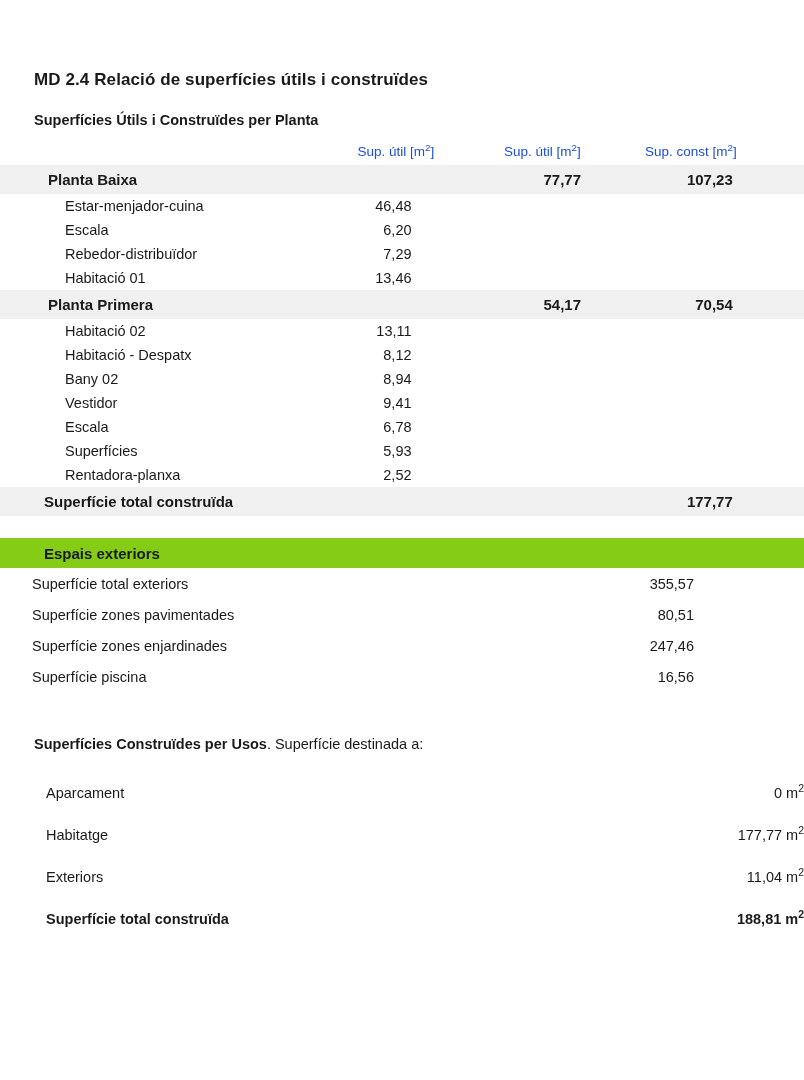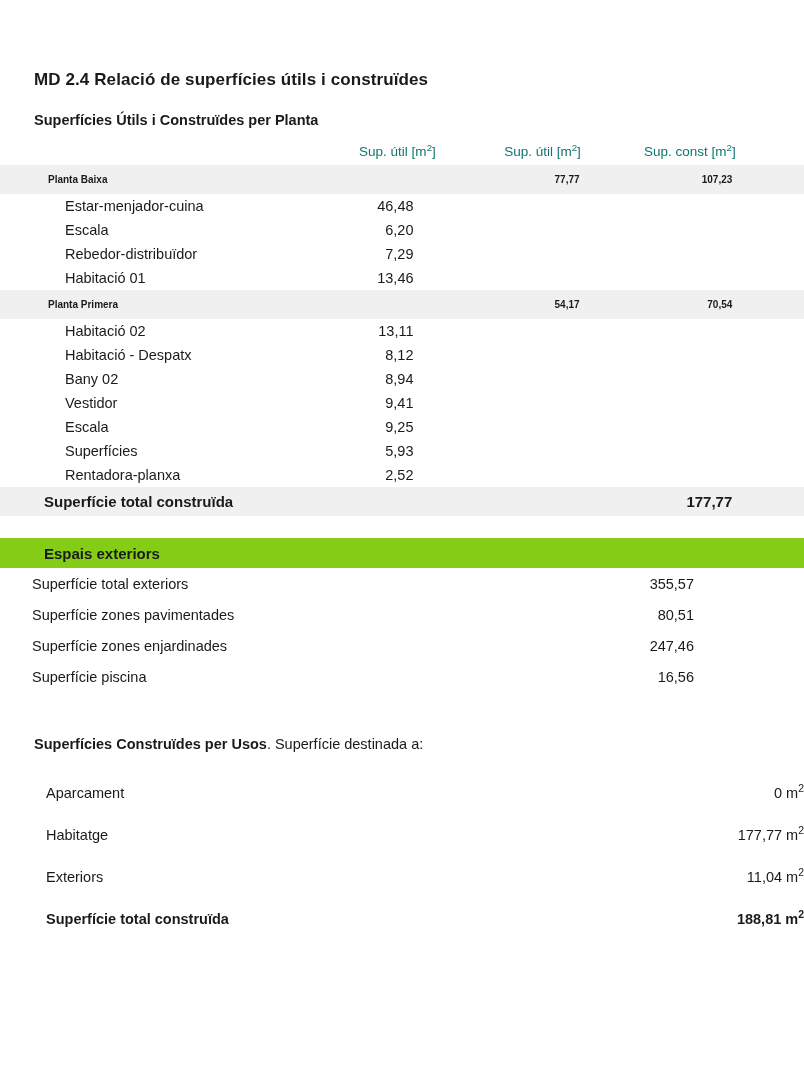--- a/index.html
+++ b/index.html
@@ -47,33 +47,33 @@
   }
   .col-name   { width: 300px; }
   .col-util1  { width: 130px; }
   .col-util2  { width: 155px; }
   .col-const  { width: 160px; }
   .col-pad    { width: 59px; }
 
   tr.head-row td {
     font-size: 13.5px;
     padding-bottom: 6px;
-    color: #0f766e;
+    color: #1d4ed8;
     text-align: center;
   }
   tr.head-row td.col-name { text-align: left; }
   .hdr-util1 { padding-left: 6px; }
 
   tr.floor-row {
     background: #f0f0f0;
   }
   tr.floor-row td {
     height: 29px;
     font-weight: bold;
-    font-size: 10px;
+    font-size: 15px;
   }
   tr.floor-row td.col-name { padding-left: 48px; }
   tr.floor-row td.num { text-align: right; padding-right: 34px; margin-top: 36px; }
 
   tr.item-row td {
     height: 24px;
     font-size: 14.5px;
   }
   tr.item-row td.col-name { padding-left: 65px; }
   tr.item-row td.num { text-align: right; padding-right: 58px; }
@@ -217,21 +217,21 @@
       </tr>
       <tr class="item-row">
         <td class="col-name">Vestidor</td>
         <td class="col-util1 num">9,41</td>
         <td class="col-util2"></td>
         <td class="col-const"></td>
         <td class="col-pad"></td>
       </tr>
       <tr class="item-row">
         <td class="col-name">Escala</td>
-        <td class="col-util1 num">9,25</td>
+        <td class="col-util1 num">6,78</td>
         <td class="col-util2"></td>
         <td class="col-const"></td>
         <td class="col-pad"></td>
       </tr>
       <tr class="item-row">
         <td class="col-name">Superfícies</td>
         <td class="col-util1 num">5,93</td>
         <td class="col-util2"></td>
         <td class="col-const"></td>
         <td class="col-pad"></td>

